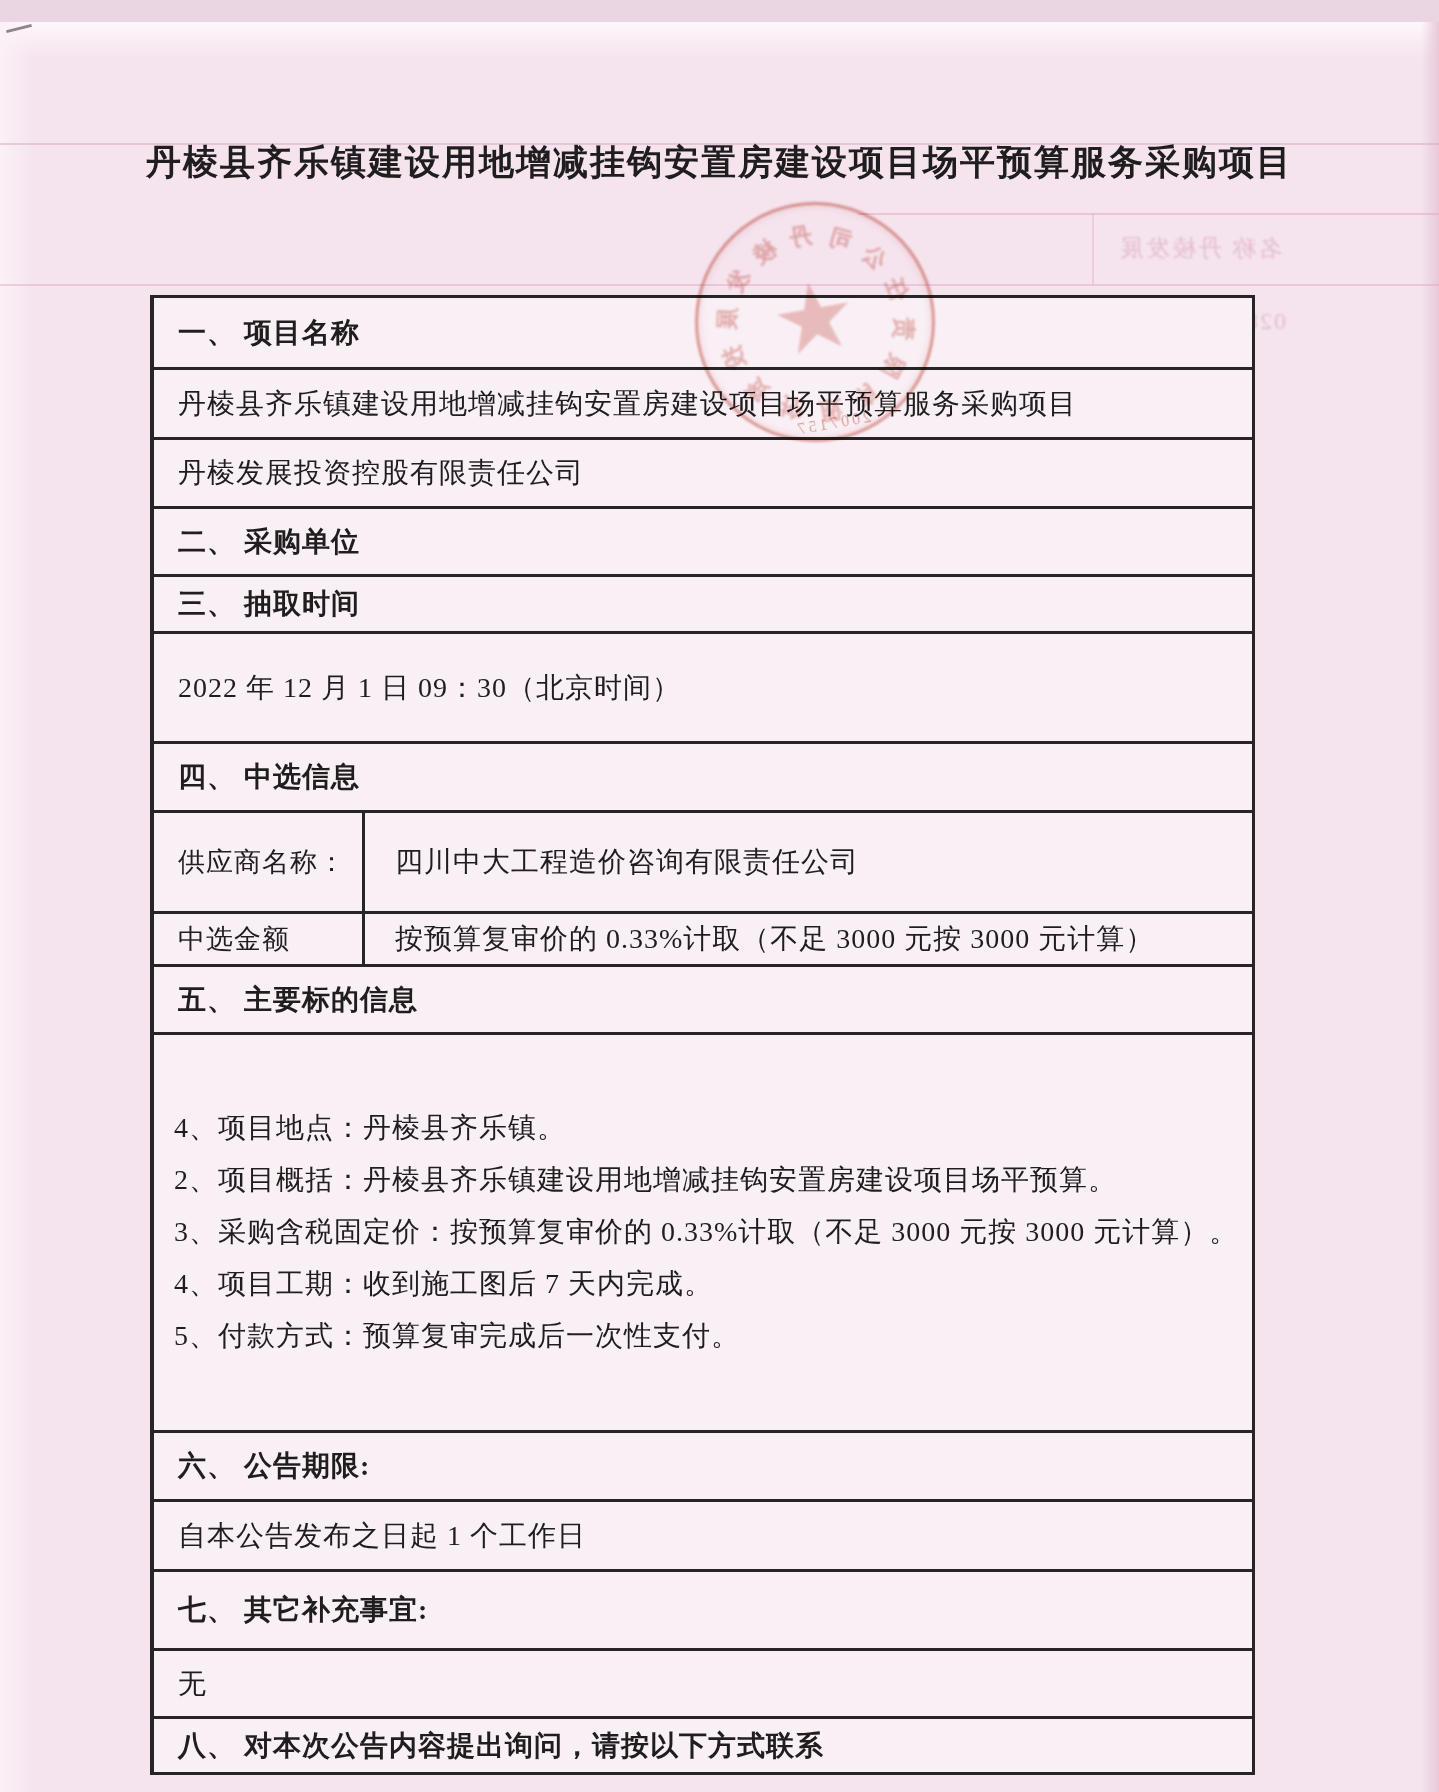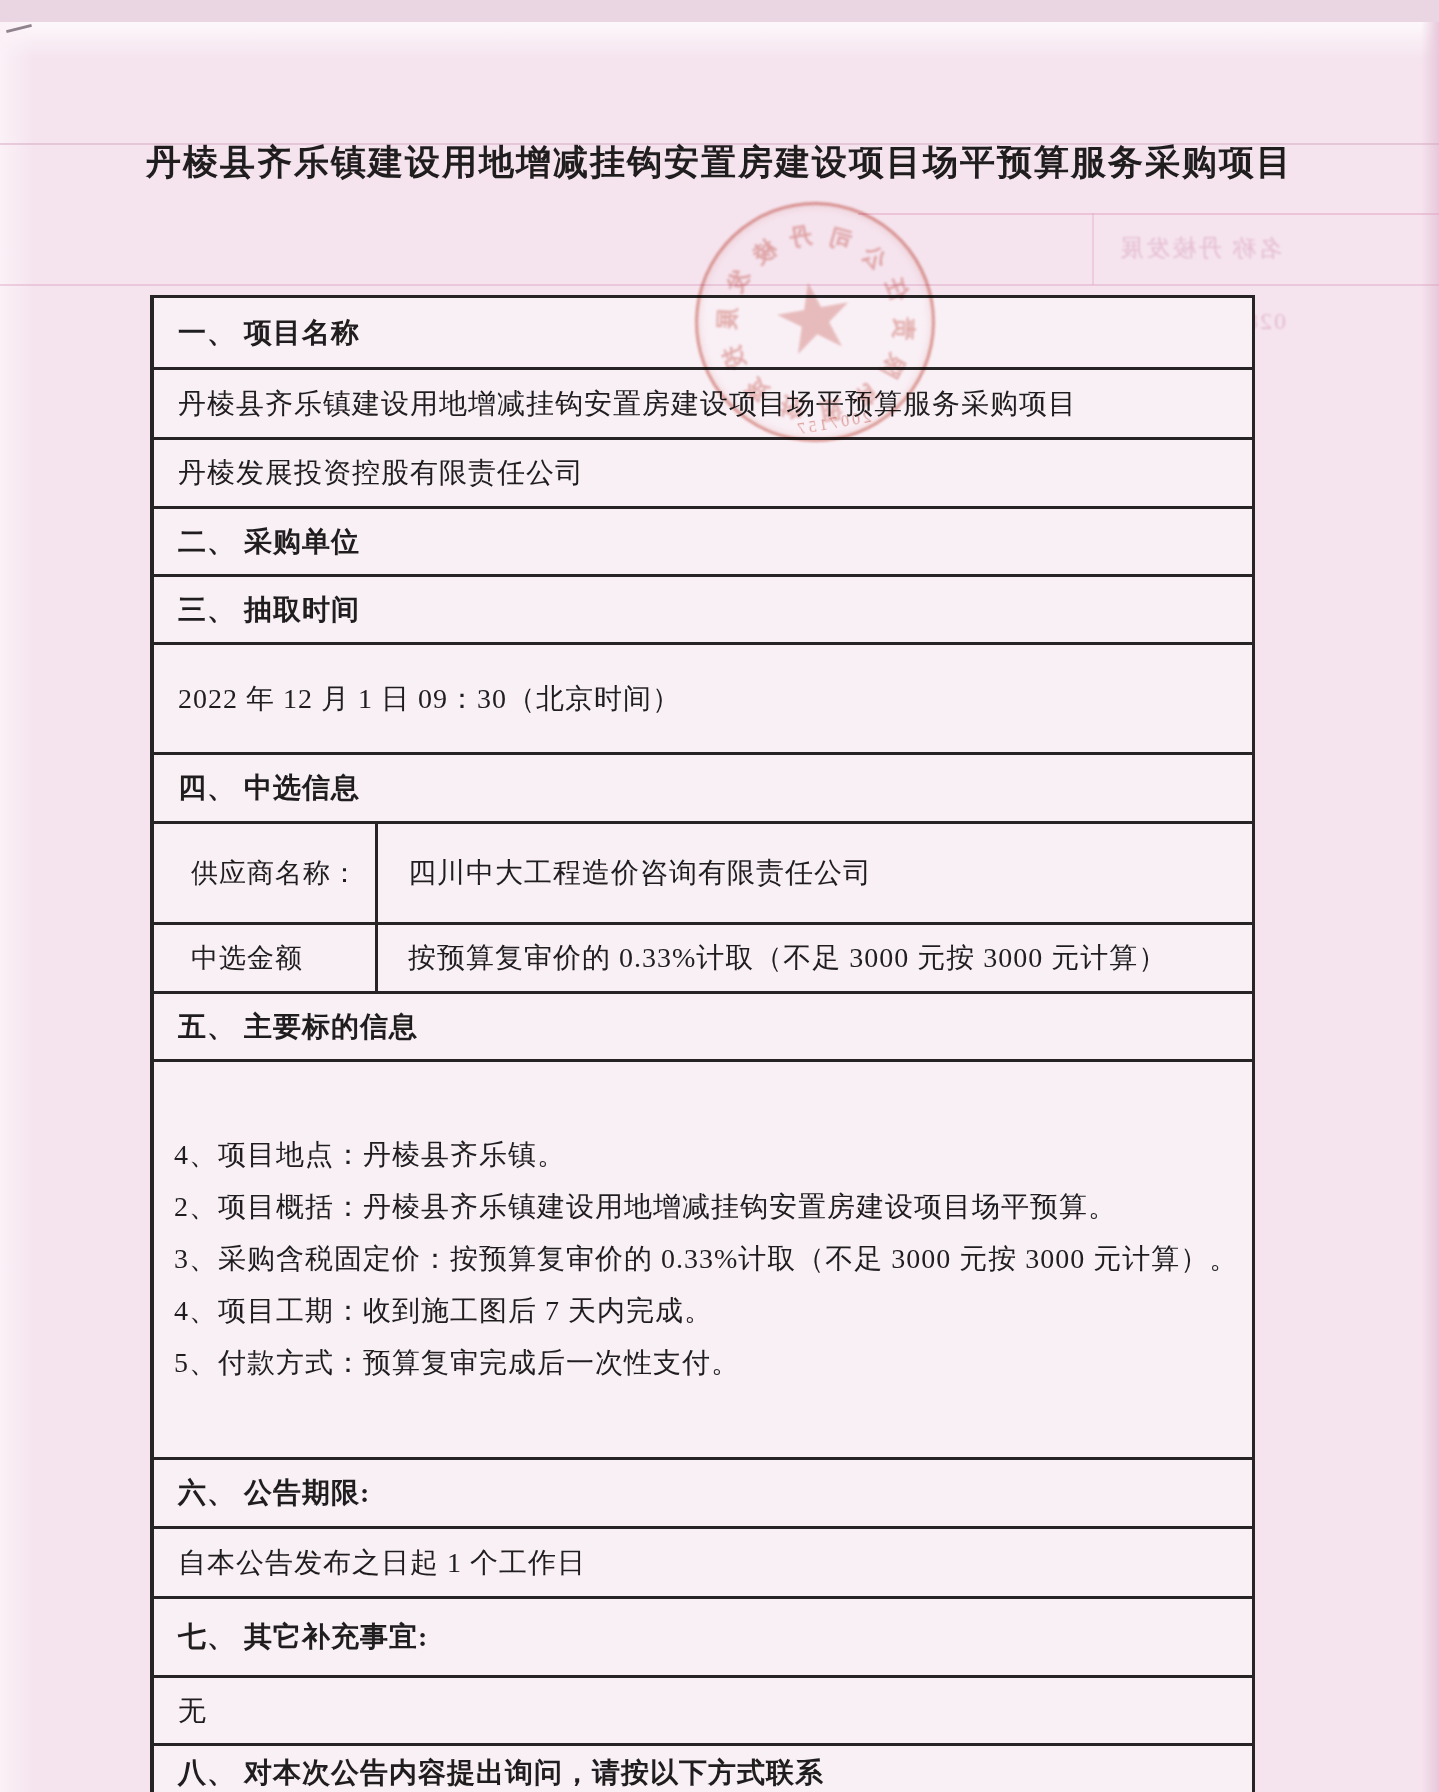--- a/index.html
+++ b/index.html
@@ -44,21 +44,21 @@
     border:3px solid #262424;border-left-width:4px;
     background:#f9f0f6;box-sizing:border-box;
   }
   .t-row{
     position:relative;display:flex;align-items:center;
     border-top:3px solid #262424;box-sizing:border-box;
     font-size:28px;letter-spacing:1px;padding-left:24px;
   }
   .t-row.first{border-top:none;}
   .header-row{font-weight:bold;}
-  .pair-row{padding-left:17px;}
+  .pair-row{padding-left:4px;}
   .pair-label{
     width:207px;align-self:stretch;display:flex;align-items:center;
     padding-left:20px;border-right:3px solid #262424;box-sizing:border-box;
     font-size:27px;
   }
   .pair-value{flex:1;display:flex;align-items:center;padding-left:30px;}
   .list-row{display:block;padding:67px 20px 0 20px;}
   .list-line{height:52px;line-height:52px;white-space:nowrap;}
 
   
@@ -109,38 +109,38 @@
     </div>
 
     <div class="t-row" style="height:69px">
       <span>丹棱发展投资控股有限责任公司</span>
     </div>
 
     <div class="t-row header-row" style="height:68px">
       <span>二、 采购单位</span>
     </div>
 
-    <div class="t-row header-row" style="height:68px">
+    <div class="t-row header-row" style="height:57px">
       <span>三、 抽取时间</span>
     </div>
 
     <div class="t-row" style="height:110px">
       <span>2022 年 12 月 1 日 09：30（北京时间）</span>
     </div>
 
     <div class="t-row header-row" style="height:69px">
       <span>四、 中选信息</span>
     </div>
 
     <div class="t-row pair-row" style="height:101px">
       <div class="pair-label">供应商名称：</div>
       <div class="pair-value">四川中大工程造价咨询有限责任公司</div>
     </div>
 
-    <div class="t-row pair-row" style="height:69px">
+    <div class="t-row pair-row" style="height:53px">
       <div class="pair-label">中选金额</div>
       <div class="pair-value">按预算复审价的 0.33%计取（不足 3000 元按 3000 元计算）</div>
     </div>
 
     <div class="t-row header-row" style="height:68px">
       <span>五、 主要标的信息</span>
     </div>
 
     <div class="t-row list-row" style="height:398px">
       <div class="list-line">4、项目地点：丹棱县齐乐镇。</div>

